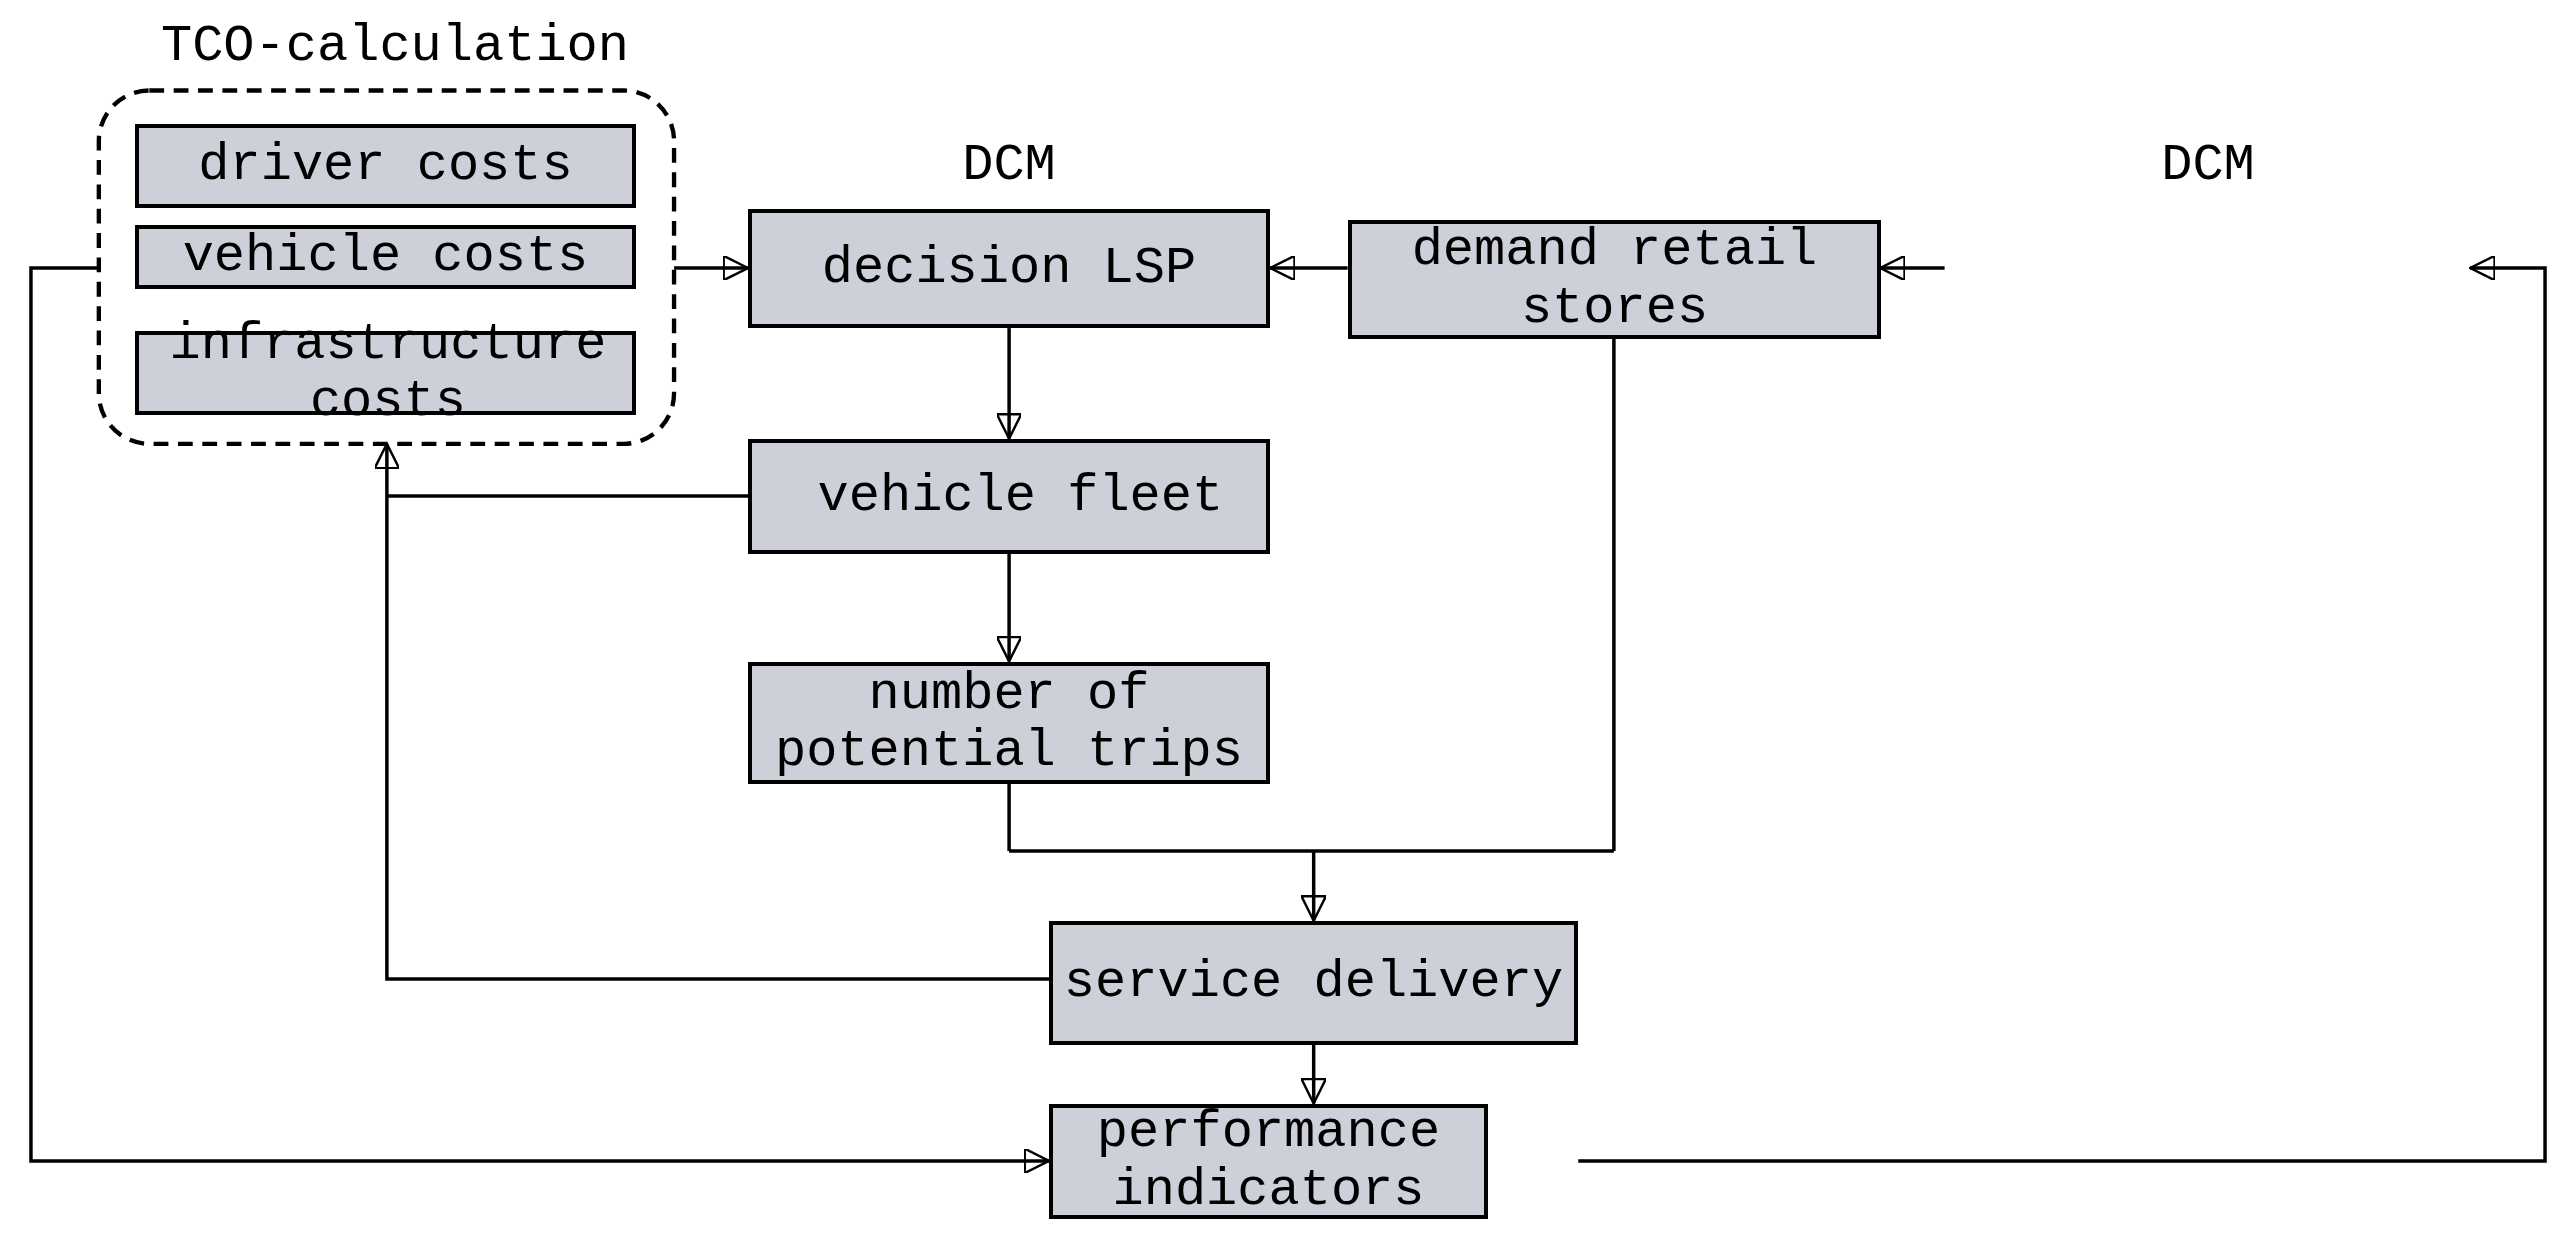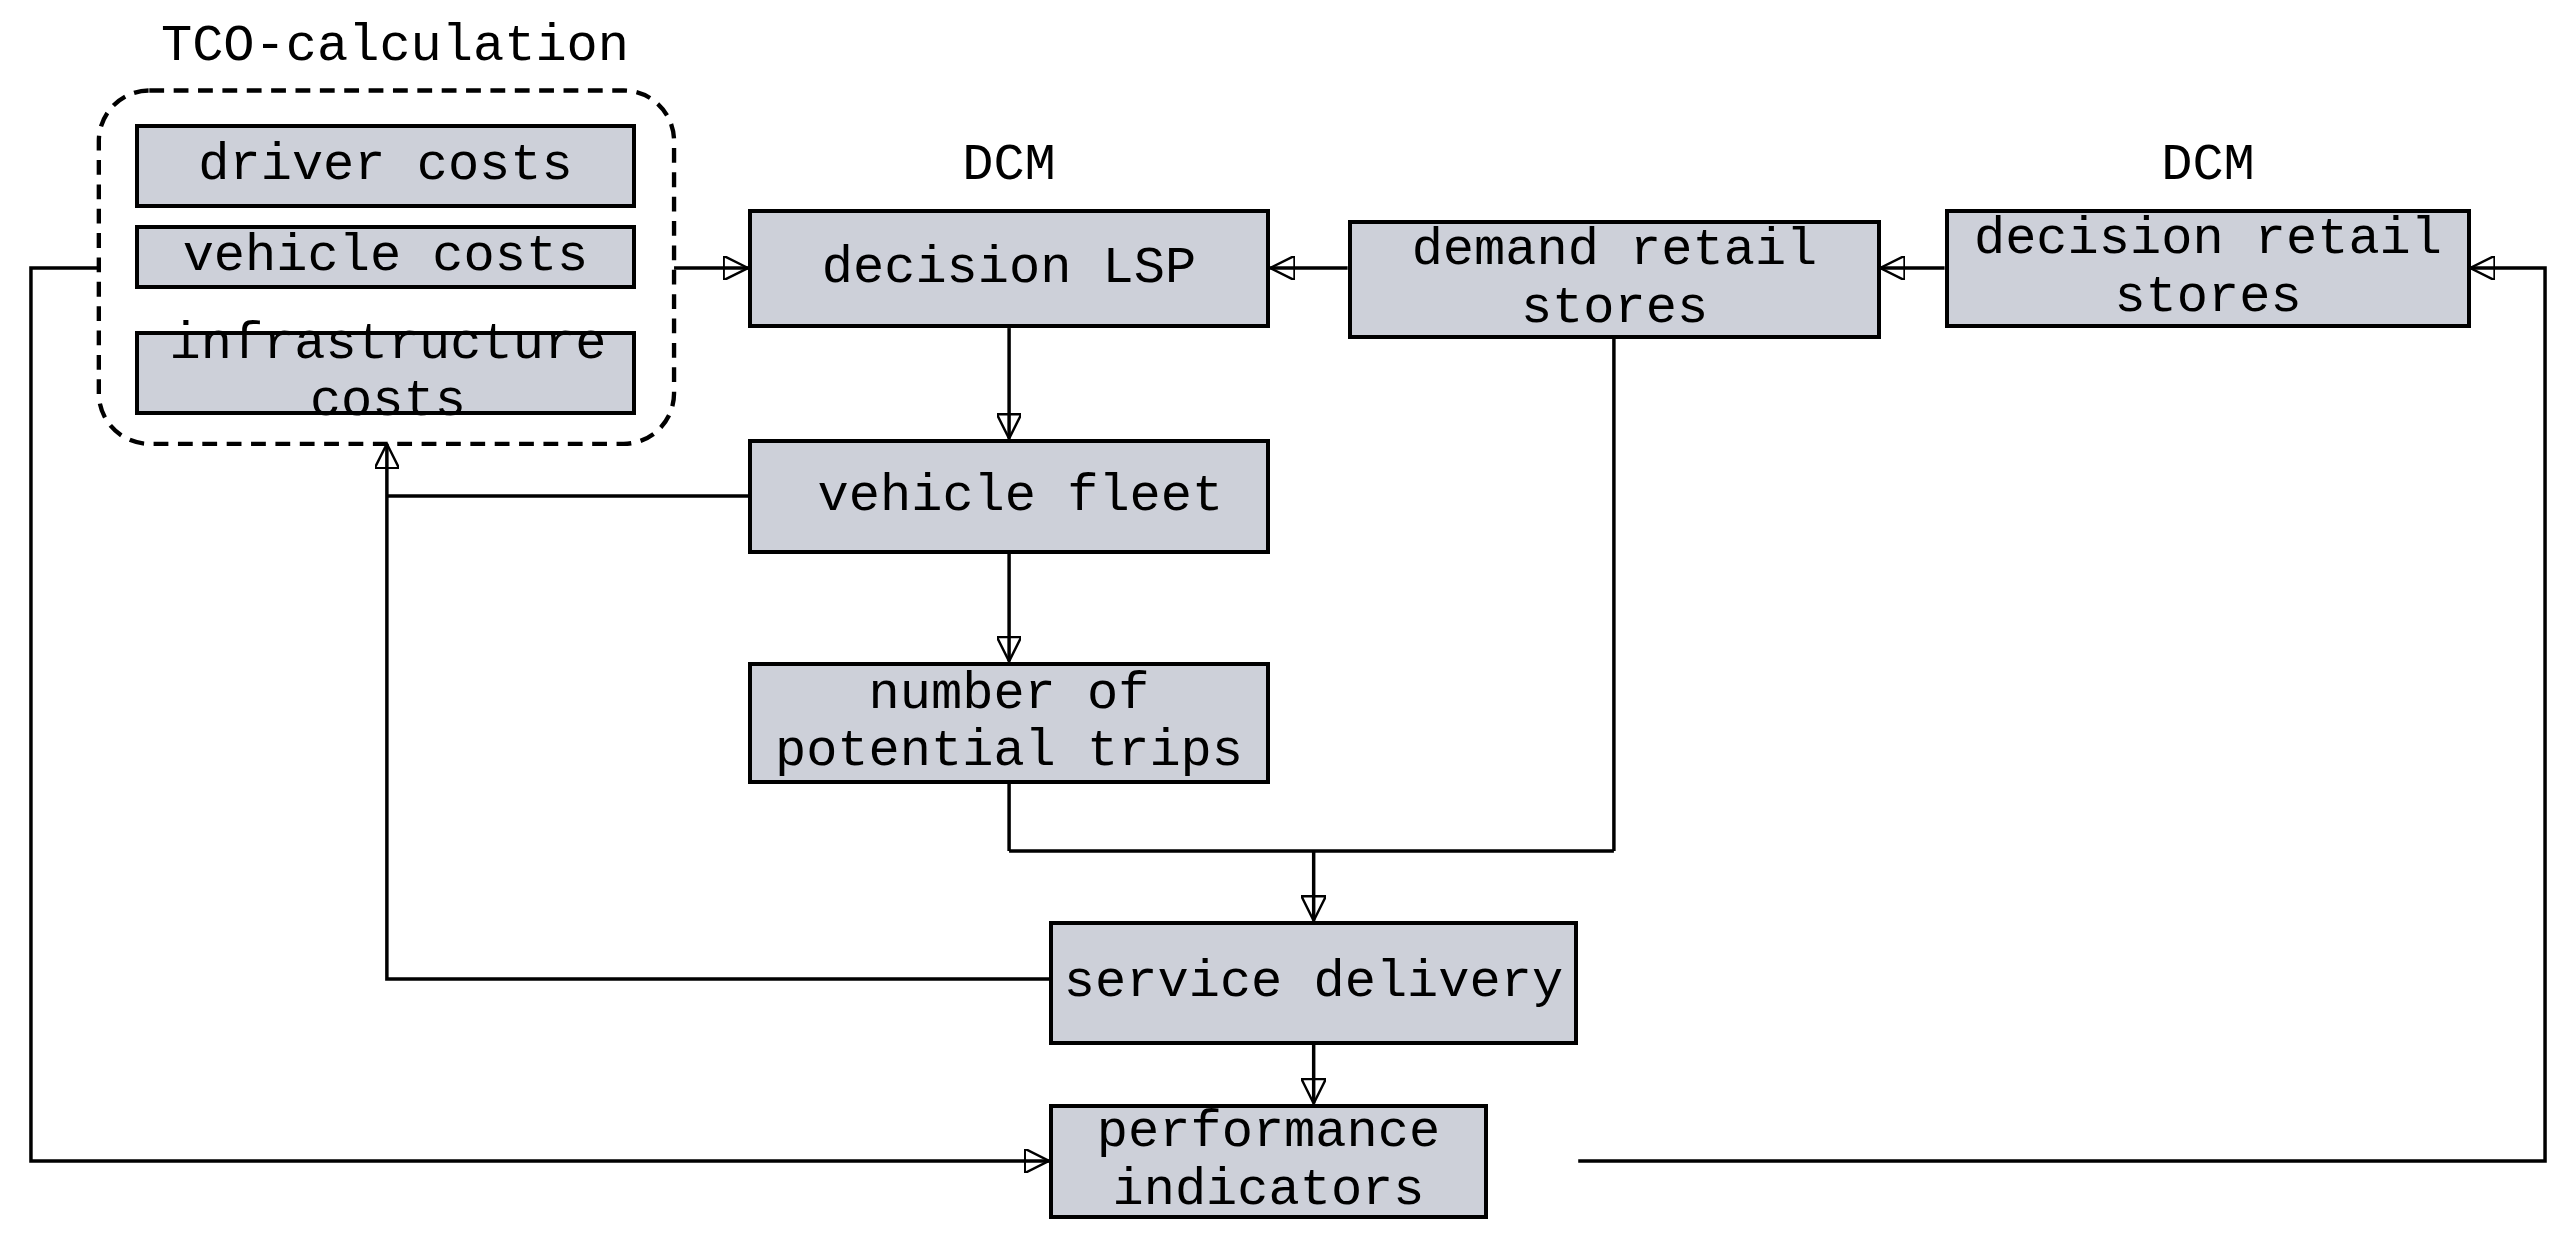--- a/index.html
+++ b/index.html
@@ -87,23 +87,20 @@
   <div class="node" style="left:135px;top:331px;width:501px;height:84px;padding-left:10px;">
     <span>infrastructure costs</span>
   </div>
 
   <div class="node" style="left:748px;top:209px;width:522px;height:119px;">
     <span>decision LSP</span>
   </div>
   <div class="node" style="left:1348px;top:220px;width:533px;height:119px;">
     <span>demand retail stores</span>
   </div>
-  <div class="node" style="left:1945px;top:209px;width:526px;height:119px;">
-    <span>decision retail stores</span>
-  </div>
   <div class="node" style="left:748px;top:439px;width:522px;height:115px;padding-left:28px;">
     <span>vehicle fleet</span>
   </div>
   <div class="node" style="left:748px;top:662px;width:522px;height:122px;align-items:center;">
     <span>number of potential trips</span>
   </div>
   <div class="node" style="left:1049px;top:921px;width:529px;height:124px;">
     <span>service delivery</span>
   </div>
   <div class="node" style="left:1049px;top:1104px;width:439px;height:115px;">

